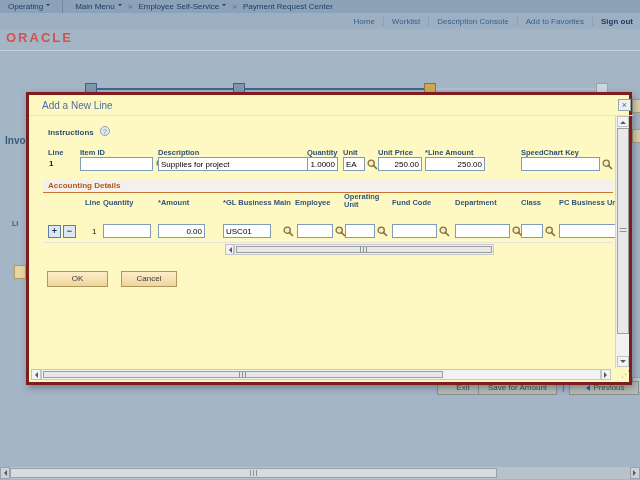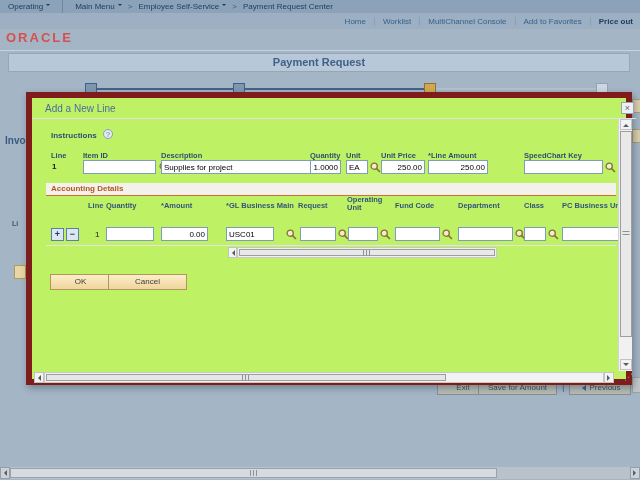--- a/index.html
+++ b/index.html
@@ -61,22 +61,22 @@
   .tri-u { width:0; height:0; border:3px solid transparent; border-bottom:3px solid #555c63; margin-bottom:2px;}
   .tri-d { width:0; height:0; border:3px solid transparent; border-top:3px solid #555c63; margin-top:2px;}
   .pg-thumb { position:absolute; left:10px; top:1px; width:487px; height:10px; background:#d7dade;
               border:1px solid #98a2ac; }
   .hgrip { position:absolute; left:50%; top:50%; width:8px; height:6px; transform:translate(-50%,-50%);
            background:repeating-linear-gradient(to right,#8a939c 0 1px,transparent 1px 3px); }
   .vgrip { position:absolute; left:50%; top:50%; width:7px; height:6px; transform:translate(-50%,-50%);
            background:repeating-linear-gradient(to bottom,#8a939c 0 1px,transparent 1px 3px); }
 
   
-  .modal { position:absolute; left:26px; top:92px; width:606px; height:293px; background:#bef264;
-           border:6px solid #7f1d1d; box-shadow:2px 3px 7px rgba(40,50,60,.4); z-index:5; }
+  .modal { position:absolute; left:26px; top:92px; width:606px; height:293px; background:#fef9c3;
+           border:3px solid #7f1d1d; box-shadow:2px 3px 7px rgba(40,50,60,.4); z-index:5; }
   .m-title { position:absolute; left:13px; top:5px; font-size:10px; color:#4a6da1; }
   .m-close { position:absolute; left:589px; top:4px; width:13px; height:12px; background:#eef1f3;
              border:1px solid #9aa4ad; color:#5a6a77; font-size:9px; line-height:10px;
              text-align:center; cursor:default; }
   .m-close::after { content:"×"; }
   .m-divider { position:absolute; left:0; top:20px; width:604px; height:1px; background:#dbe2e8; }
 
   .lbl { position:absolute; font-size:7.5px; font-weight:bold; color:#2d4f74; white-space:nowrap; }
   .val-bold { position:absolute; font-size:8px; font-weight:bold; color:#1a1a1a; }
   .ipt { position:absolute; height:14px; border:1px solid #7f9db9; background:#fff;
@@ -148,50 +148,49 @@
     <span class="crumb"><span>Employee Self-Service</span><span class="caret"></span></span>
     <span class="gt"></span>
     <span class="crumb"><span>Payment Request Center</span></span>
   </div>
 
   <div class="bar2">
     <span>Home</span>
     <span class="vsep2"></span>
     <span>Worklist</span>
     <span class="vsep2"></span>
-    <span>MultiChannel Console</span>
+    <span>Description Console</span>
     <span class="vsep2"></span>
     <span>Add to Favorites</span>
     <span class="vsep2"></span>
-    <span class="signout">Price out</span>
+    <span class="signout">Sign out</span>
   </div>
 
   <div class="logo">ORACLE</div>
   <div class="chrome-divider"></div>
 
-  <div class="pagetitle">Payment Request</div>
 
   <div class="trainA"></div>
   <div class="trainB"></div>
   <div class="sq done" style="left:85px"></div>
   <div class="sq done" style="left:233px"></div>
   <div class="sq cur" style="left:424px"></div>
   <div class="sq todo" style="left:596px"></div>
 
   <div class="frag-invo">Invo</div>
   <div class="frag-li">Li</div>
   <div class="frag-tan"></div>
   <div class="rfrag" style="top:99px;height:14px"></div>
   <div class="rfrag" style="top:129px;height:14px"></div>
   <div class="rfrag" style="top:377px;height:16px;background:#c3c7ca;border-color:#9aa2a8"></div>
 
   <div class="fbtn" style="left:437px;width:52px">Exit</div>
   <div class="fbtn" style="left:478px;width:79px">Save for Amount</div>
   <div class="fpipe">|</div>
-  <div class="fbtn" style="left:569px;width:62px"><span class="prev-tri"></span><span>Previous</span></div>
+  <div class="fbtn" style="left:569px;width:70px"><span class="prev-tri"></span><span>Previous</span></div>
 
   <div class="pgsb">
     <div class="sb-arrow" style="left:0;top:0;width:10px;height:12px">
         <span class="tri-l"></span>
       </div>
     <div class="pg-thumb">
         <span class="hgrip"></span>
       </div>
     <div class="sb-arrow" style="left:630px;top:0;width:10px;height:12px">
         <span class="tri-r"></span>
@@ -236,21 +235,21 @@
         <line x1="6.6" y1="6.6" x2="10" y2="10" stroke="#86713a" stroke-width="1.6"></line>
       </svg>
 
     <div class="acct-strip"></div>
     <div class="acct-title">Accounting Details</div>
 
     <div class="gh" style="left:56px;top:103px">Line</div>
     <div class="gh" style="left:74px;top:103px">Quantity</div>
     <div class="gh" style="left:129px;top:103px">*Amount</div>
     <div class="gh" style="left:194px;top:103px">*GL Business Main</div>
-    <div class="gh" style="left:266px;top:103px">Request</div>
+    <div class="gh" style="left:266px;top:103px">Employee</div>
     <div class="gh wrap" style="left:315px;top:98px">Operating Unit</div>
     <div class="gh" style="left:363px;top:103px">Fund Code</div>
     <div class="gh" style="left:426px;top:103px">Department</div>
     <div class="gh" style="left:492px;top:103px">Class</div>
     <div class="gh" style="left:530px;top:103px">PC Business Unit</div>
 
     <div class="rowbtn" style="left:19px;top:130px"><span>+</span></div>
     <div class="rowbtn" style="left:34px;top:130px"><span>−</span></div>
     <div class="val-bold" style="left:63px;top:132px;font-weight:normal">1</div>
     <input class="ipt" style="left: 74px; top: 129px; width: 48px;">
@@ -292,21 +291,21 @@
     <div class="gsb-arrow">
         <span class="tri-l"></span>
       </div>
     <div class="gsb-track">
       <div class="gsb-thumb">
           <span class="hgrip"></span>
         </div>
     </div>
 
     <div class="btn" style="left:18px;top:176px;width:61px">OK</div>
-    <div class="btn" style="left:76px;top:176px;width:79px">Cancel</div>
+    <div class="btn" style="left:92px;top:176px;width:56px">Cancel</div>
 
     <div class="msb-l">
         <span class="tri-l"></span>
       </div>
     <div class="msb-track">
       <div class="msb-thumb">
           <span class="hgrip"></span>
         </div>
     </div>
     <div class="msb-r">

